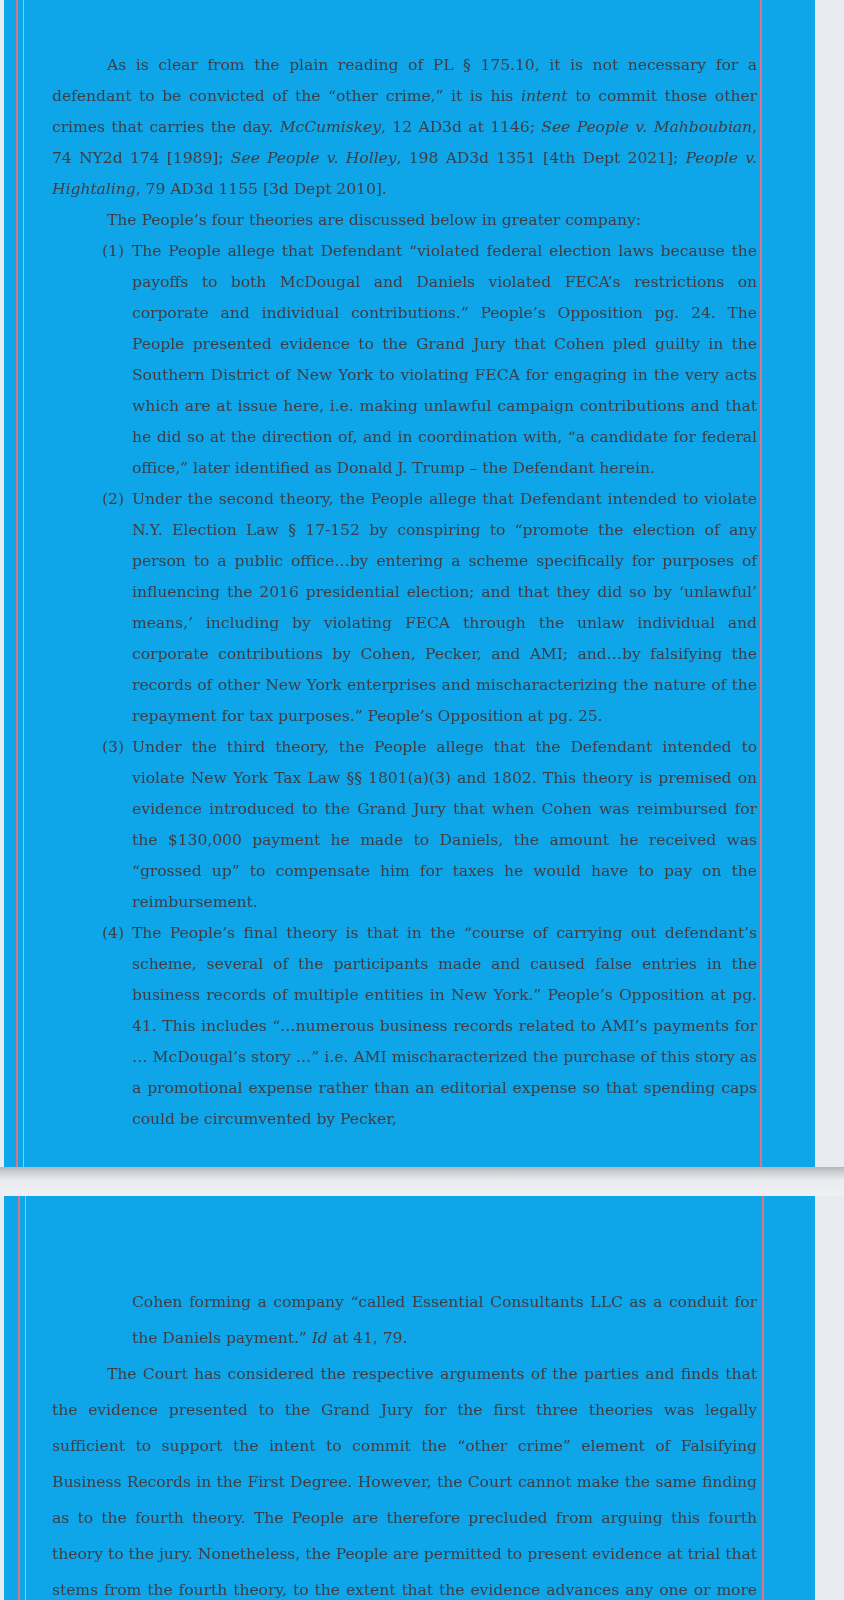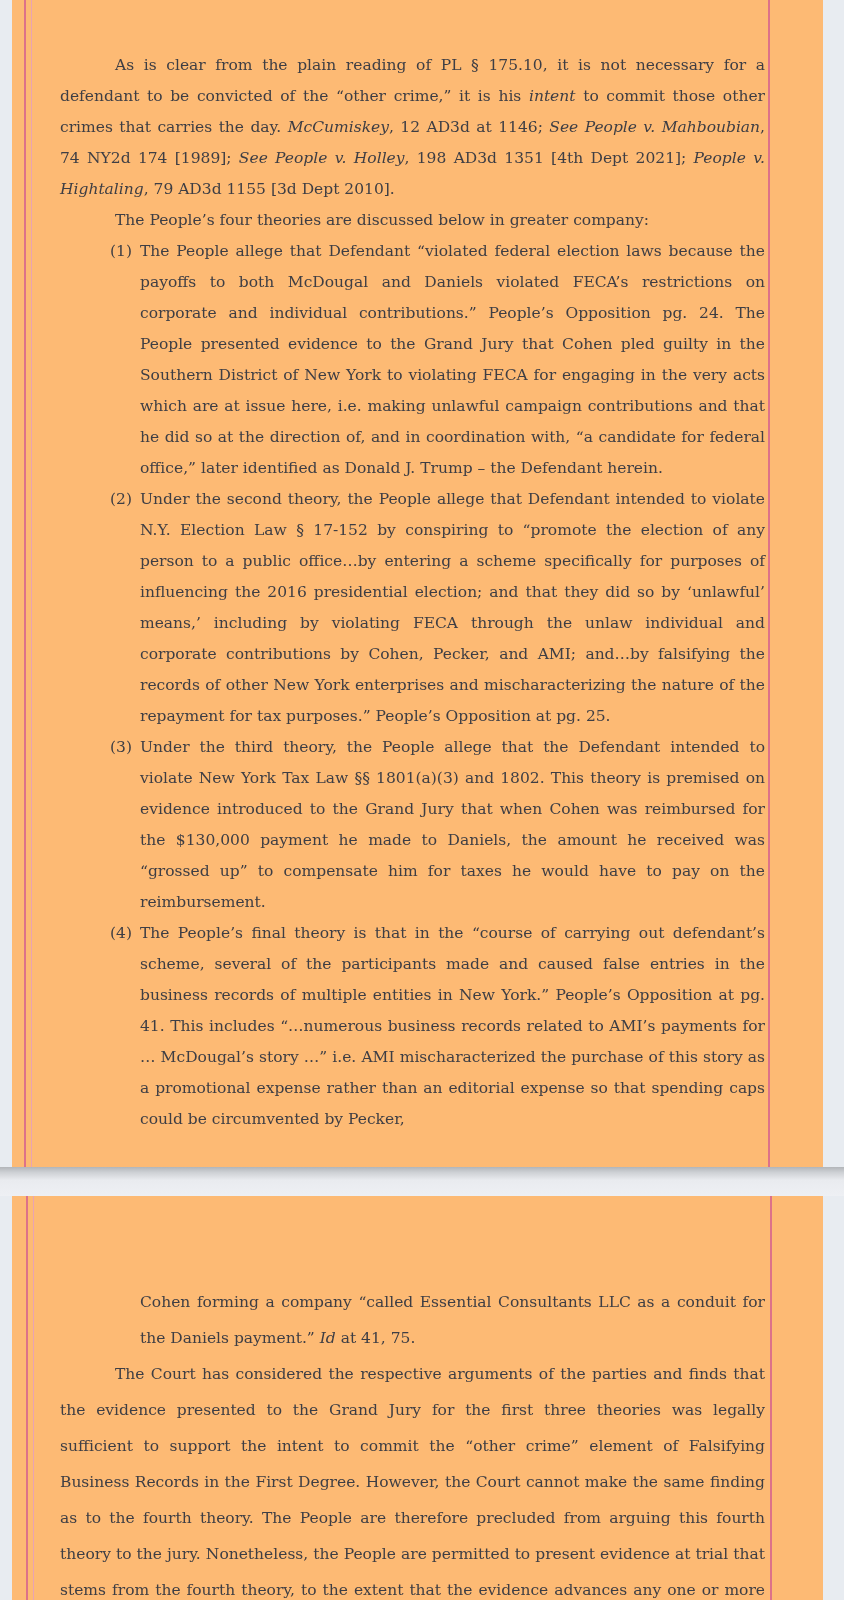--- a/index.html
+++ b/index.html
@@ -8,23 +8,23 @@
   body {
     width: 844px; height: 1600px;
     position: relative;
     overflow: hidden;
     background: #e8ecf1;
     font-family: "DejaVu Serif", serif;
     color: #3e3e44;
   }
   .page {
     position: absolute;
-    left: 12px;
+    left: 4px;
     width: 811px;
-    background: #fdba74;
+    background: #0ea5e9;
   }
   #page1 { top: 0; height: 1167px; }
   #page2 { top: 1196px; height: 404px; }
   #separator {
     position: absolute;
     top: 1167px; left: 0;
     width: 844px; height: 29px;
     background: linear-gradient(180deg, #b2b5b9 0%, #cdd0d4 18%, #e9ebef 45%, #eef0f4 100%);
   }
   .vline {
@@ -108,17 +108,17 @@
 </div>
 
 <div id="separator"></div>
 
 <div class="page" id="page2">
   <div class="vline thin" style="left:14px;  background:#dd7289;"></div>
   <div class="vline thin" style="left:20.5px;background:#e9a3b2;"></div>
   <div class="vline" style="left:758px; background:#dd7289;"></div>
 
   <div class="content">
-    <p class="cont-par"><span>Cohen forming a company “called Essential Consultants LLC as a conduit for the Daniels payment.” </span><span class="it">Id</span><span> at 41, 75.</span></p>
+    <p class="cont-par"><span>Cohen forming a company “called Essential Consultants LLC as a conduit for the Daniels payment.” </span><span class="it">Id</span><span> at 41, 79.</span></p>
 
     <p class="body-par">The Court has considered the respective arguments of the parties and finds that the evidence presented to the Grand Jury for the first three theories was legally sufficient to support the intent to commit the “other crime” element of Falsifying Business Records in the First Degree. However, the Court cannot make the same finding as to the fourth theory. The People are therefore precluded from arguing this fourth theory to the jury. Nonetheless, the People are permitted to present evidence at trial that stems from the fourth theory, to the extent that the evidence advances any one or more of the first three theories.</p>
   </div>
 </div>
 
 </body></html>

